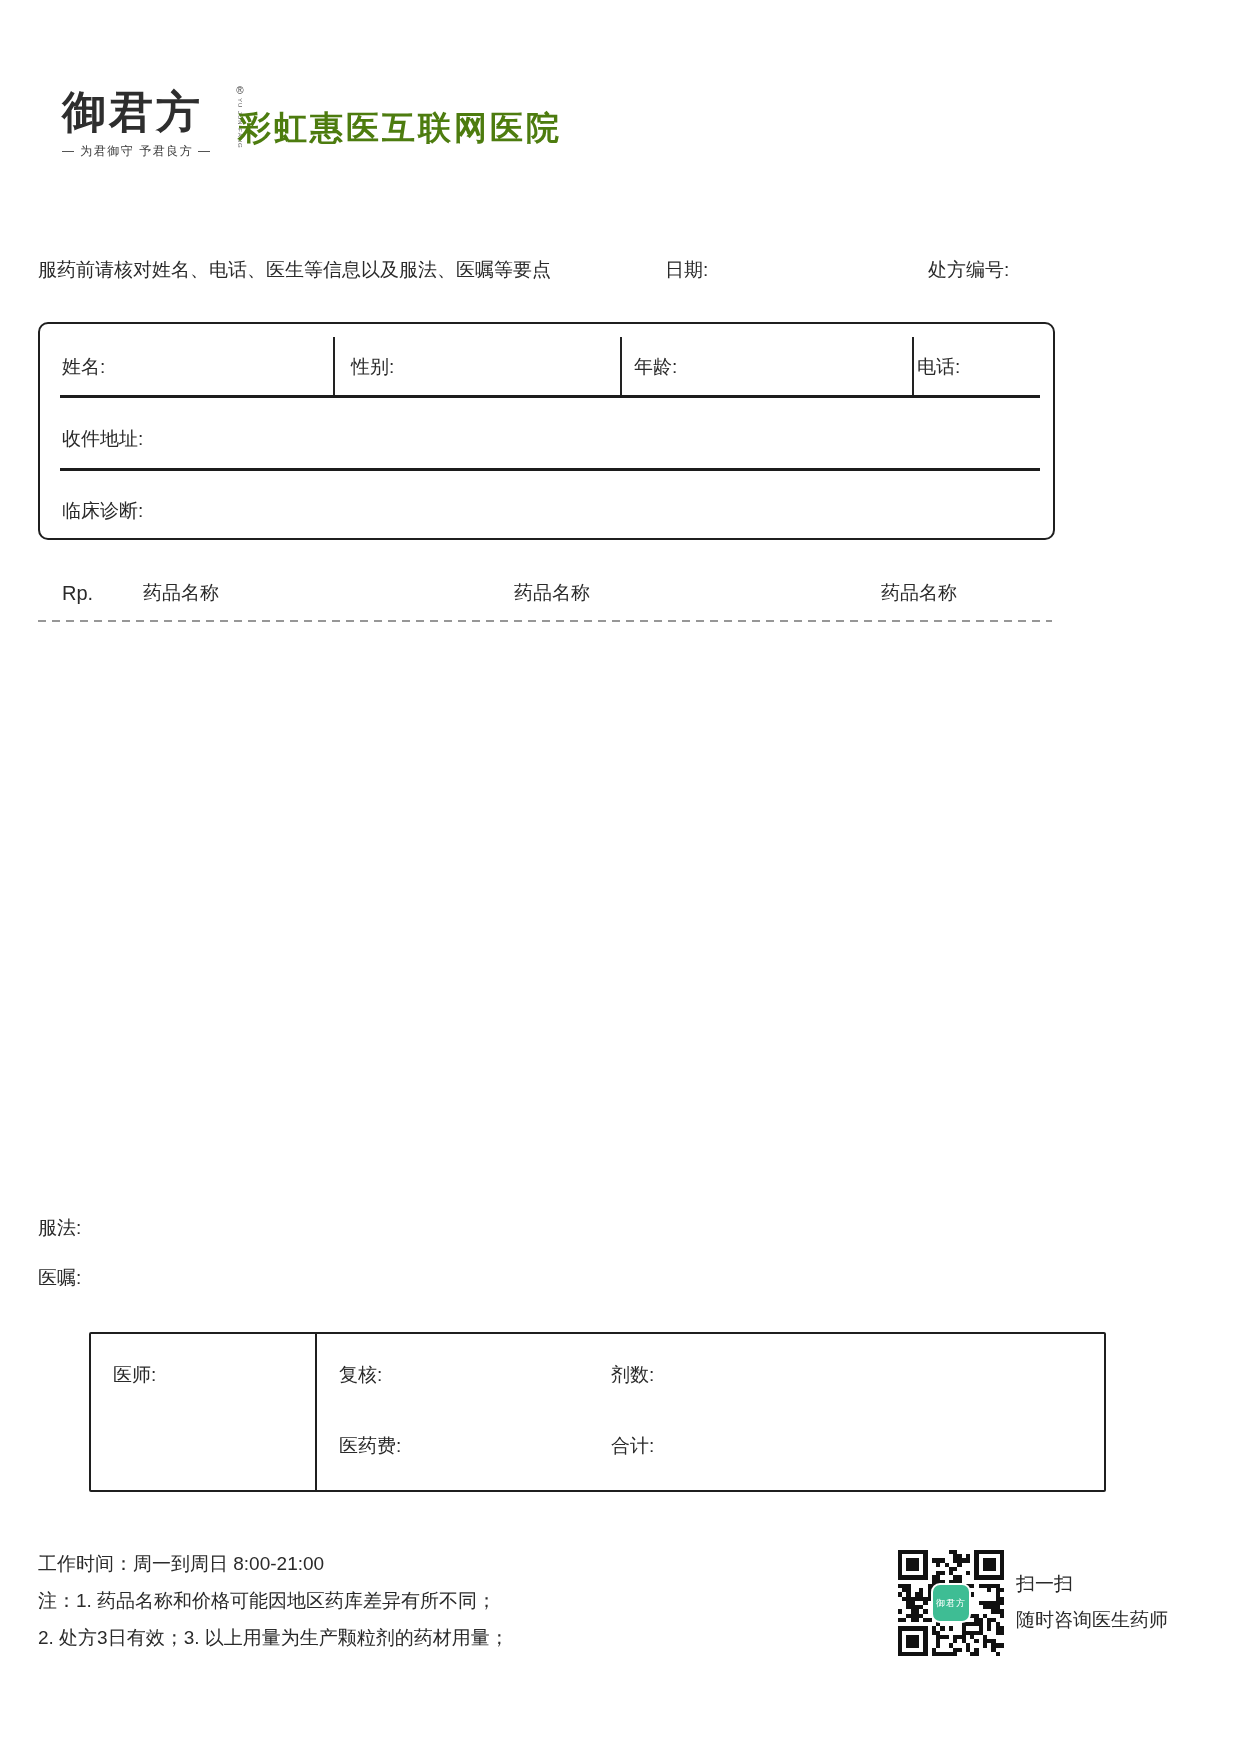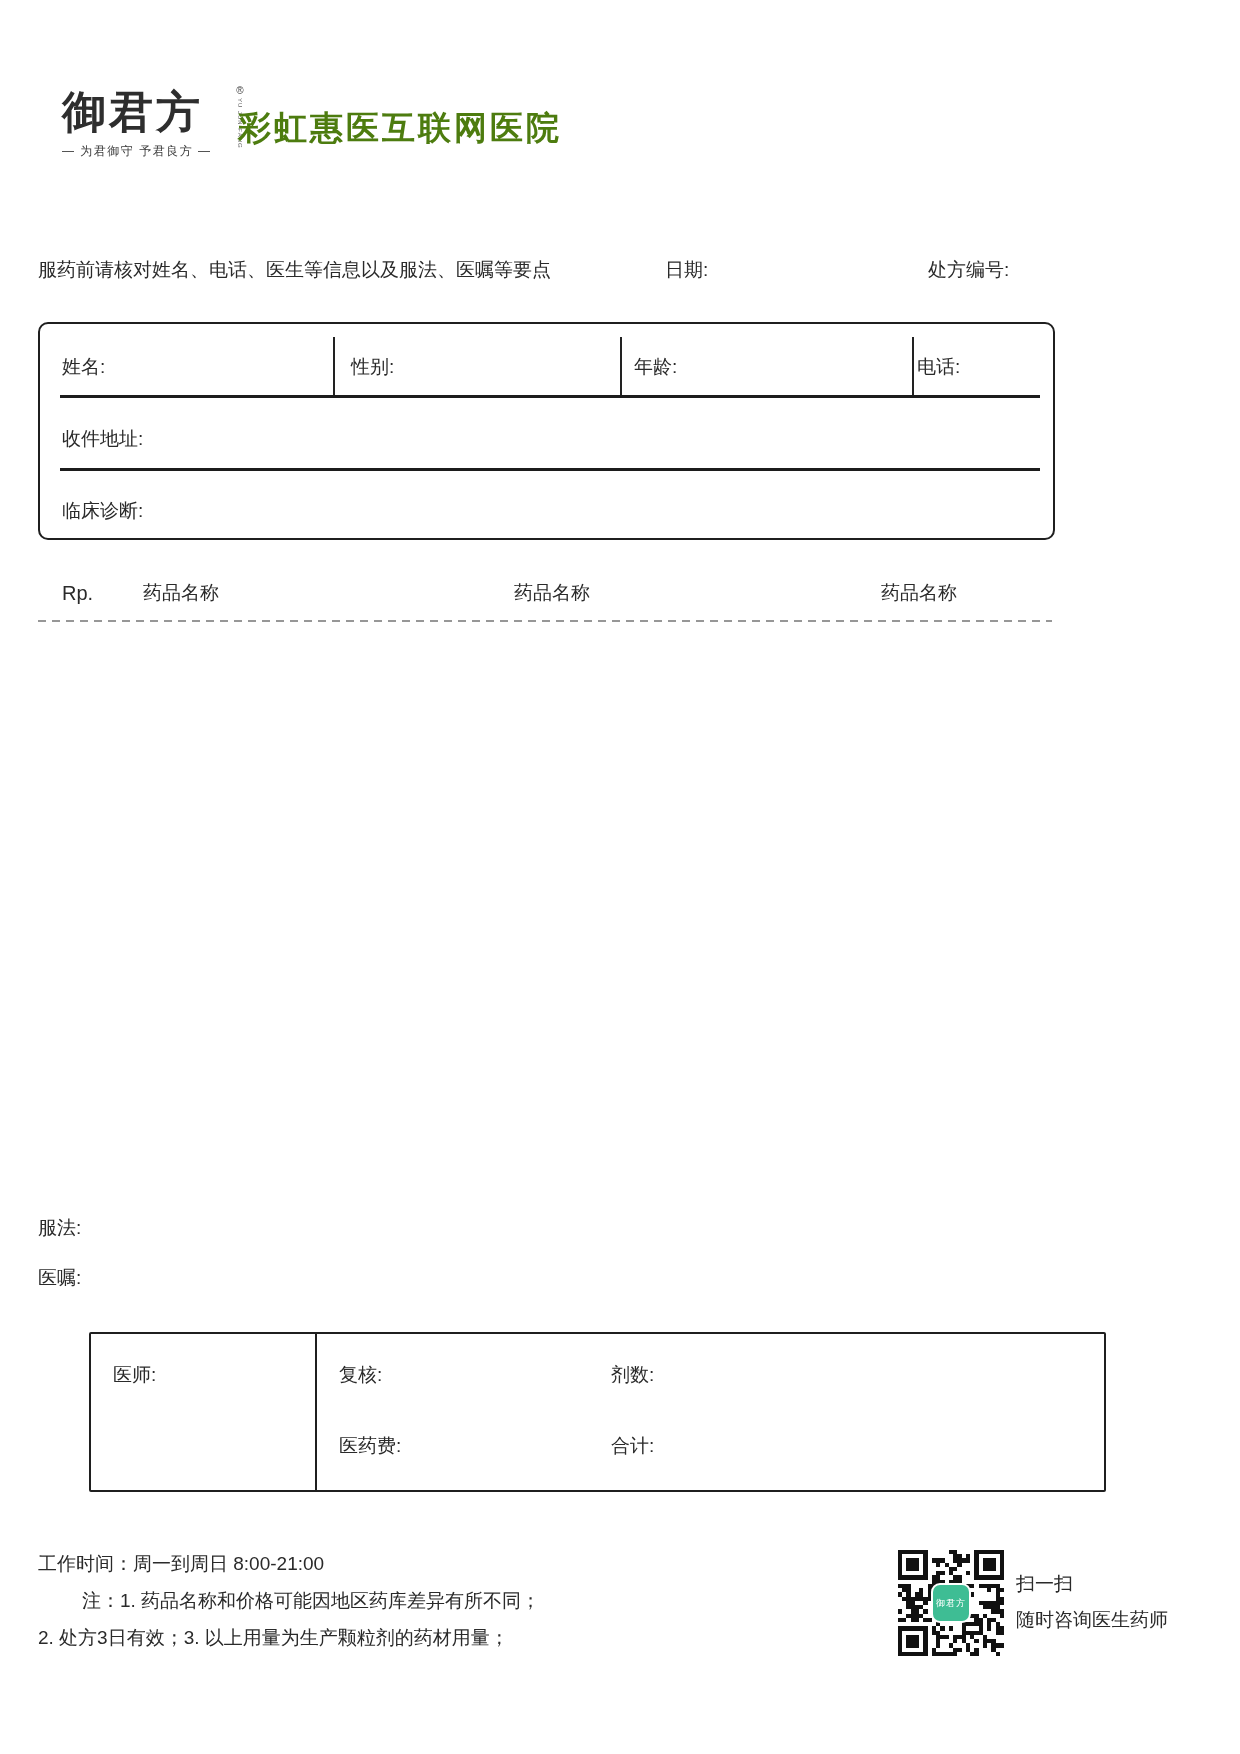--- a/index.html
+++ b/index.html
@@ -76,21 +76,21 @@
   }
   .sign-vdiv{left:224px;top:0;bottom:0;width:2px;background:#1f1f1f;}
   .cell-physician{left:22px;top:29px;}
   .cell-review{left:248px;top:29px;}
   .cell-doses{left:520px;top:29px;}
   .cell-fee{left:248px;top:100px;}
   .cell-total{left:520px;top:100px;}
 
   
   .foot-hours{left:38px;top:1552px;text-align:right;}
-  .foot-note1{left:38px;top:1589px;margin-left:44px;}
+  .foot-note1{left:38px;top:1589px;}
   .foot-note2{left:38px;top:1626px;text-align:center;}
 
   .qr{left:898px;top:1550px;width:106px;height:106px;}
   .qr svg{display:block;width:106px;height:106px;}
   .qr-badge{
     left:933px;top:1585px;width:36px;height:36px;border-radius:7px;
     background:#3EBD94;box-shadow:0 0 0 2px #ffffff;
     display:flex;align-items:center;justify-content:center;
   }
   .qr-badge span{color:#ffffff;font-size:9px;letter-spacing:1px;white-space:nowrap;}

